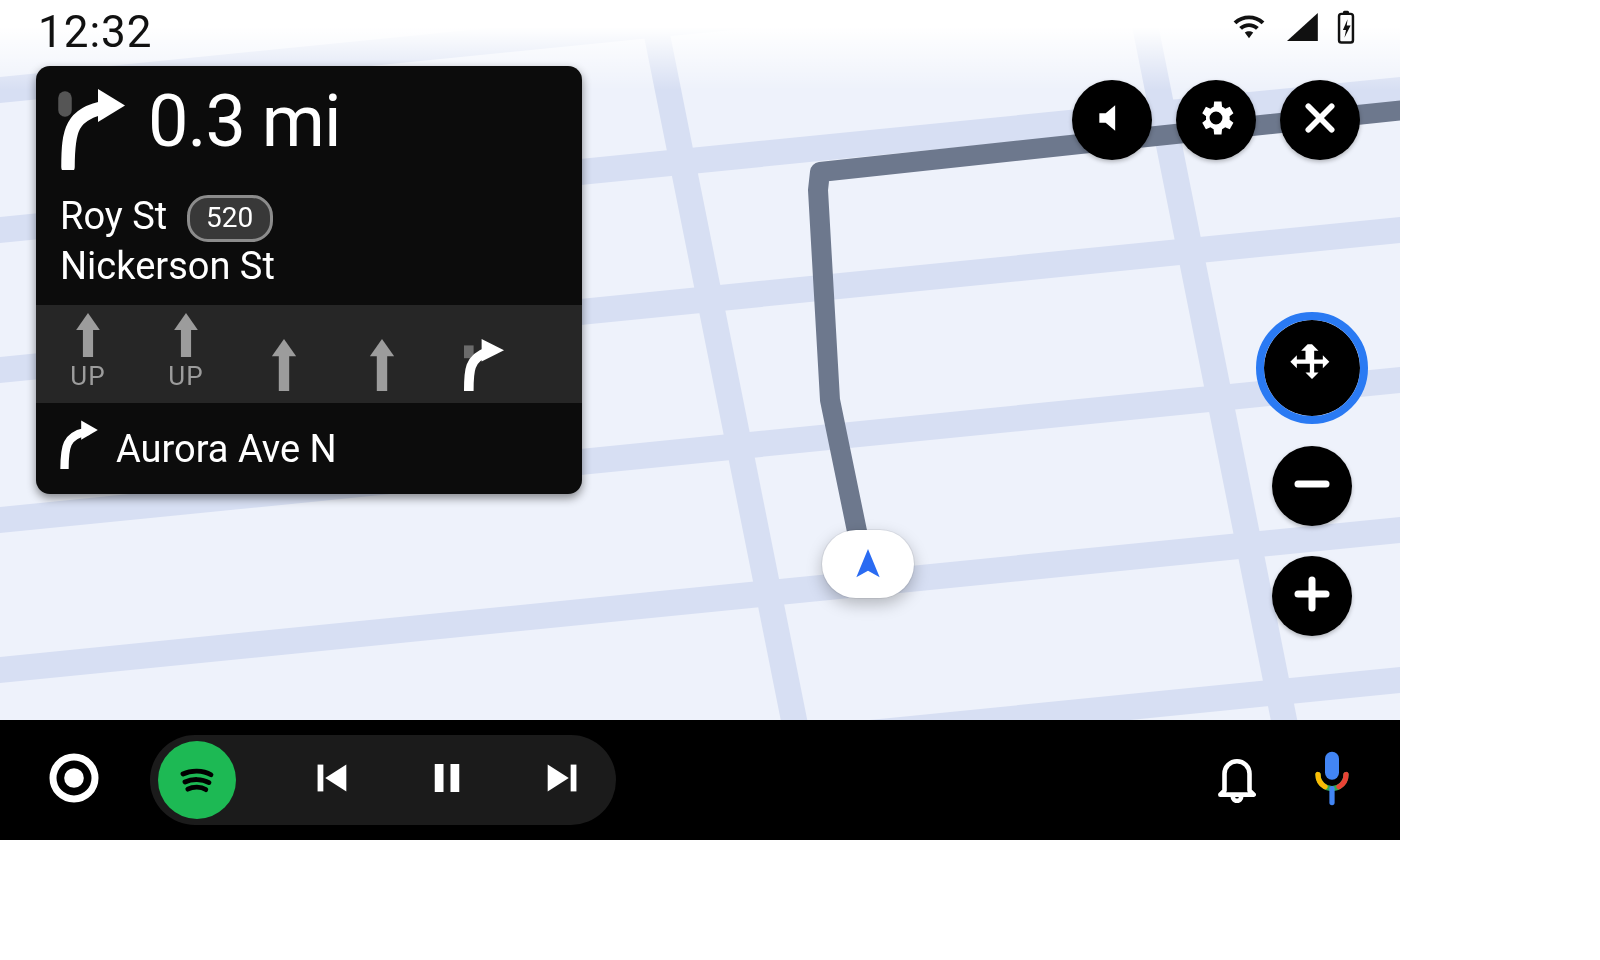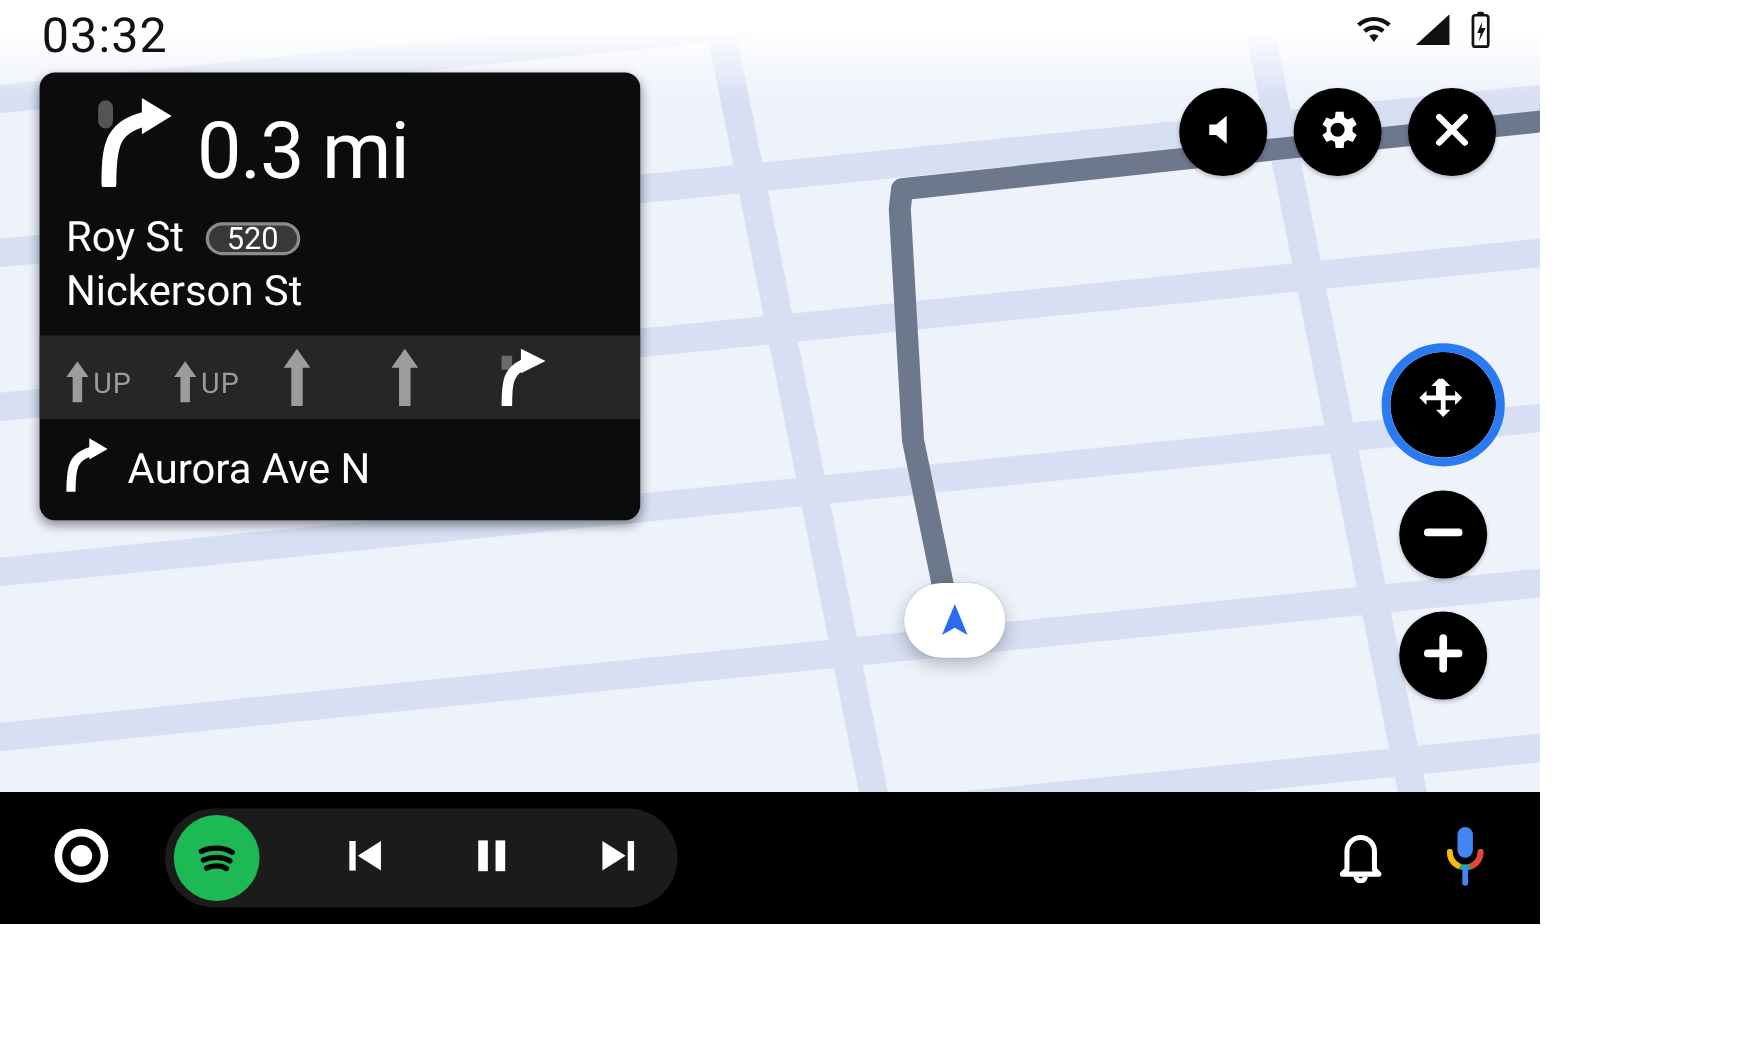--- a/index.html
+++ b/index.html
@@ -76,51 +76,50 @@
     width: 546px;
     display: flex; flex-direction: column; gap: 12px;
   }
   .card {
     background: #0c0c0c; color: #fff;
     border-radius: 14px;
     box-shadow: 0 4px 10px rgba(0,0,0,.45);
     overflow: hidden;
   }
   .turn-head {
-    display: flex; align-items: flex-end; gap: 18px;
+    display: flex; align-items: flex-start; gap: 18px;
     padding: 20px 24px 18px 18px;
-    margin-left: 31px;
   }
   .turn-head .dist {
     font-size: 72px; font-weight: 400; letter-spacing: -1px;
     line-height: 1;
   }
   .streets {
     padding: 0 24px 14px 24px;
     font-size: 38px;
     line-height: 1.3;
   }
   .routebadge {
     display: inline-flex; align-items: center; justify-content: center;
-    min-width: 86px; height: 30px; padding: 0 14px;
+    min-width: 86px; height: 47px; padding: 0 14px;
     margin-left: 10px;
     border-radius: 21px;
     border: 3px solid #8c8c8c;
     background: #383838;
     font-size: 28px;
     vertical-align: 2px;
   }
   .lanes {
     background: #262626;
     display: flex; align-items: flex-end;
     padding: 8px 20px 12px 20px;
     gap: 34px;
   }
   .lane {
-    display: flex; flex-direction: row; align-items: center;
+    display: flex; flex-direction: column; align-items: center;
     width: 64px;
     color: #9c9c9c;
   }
   .lane.active { color: #ffffff; }
   .lane .cap { font-size: 26px; margin-top: 4px; letter-spacing: 1px; }
   .next-step {
     display: flex; align-items: center; gap: 18px;
     padding: 16px 20px;
     font-size: 38px;
     text-align: right;
@@ -215,21 +214,21 @@
     </div>
 
     <div class="locchip">
       <svg width="40" height="40" viewBox="0 0 24 24">
         <path d="M12 3 L19 20 L12 16 L5 20 Z" fill="#2a6bf2"></path>
       </svg>
     </div>
 
     <div class="top-fade"></div>
 
-    <div class="status-clock">03:32</div>
+    <div class="status-clock">12:32</div>
     <div class="status-icons">
       <span>
         <svg width="34" height="28" viewBox="0 0 24 20">
             <path d="M12 18 L15 14 C13.2 12.6 10.8 12.6 9 14 Z M5 10 C9 6.4 15 6.4 19 10 L17 12 C13.9 9.4 10.1 9.4 7 12 Z M1 6 C7.4 0.4 16.6 0.4 23 6 L21 8 C15.8 3.2 8.2 3.2 3 8 Z" fill="#111"></path>
           </svg>
       </span>
       <span>
         <svg width="34" height="28" viewBox="0 0 24 20">
             <path d="M2 20 L24 20 L24 0 Z" fill="#111"></path>
           </svg>

